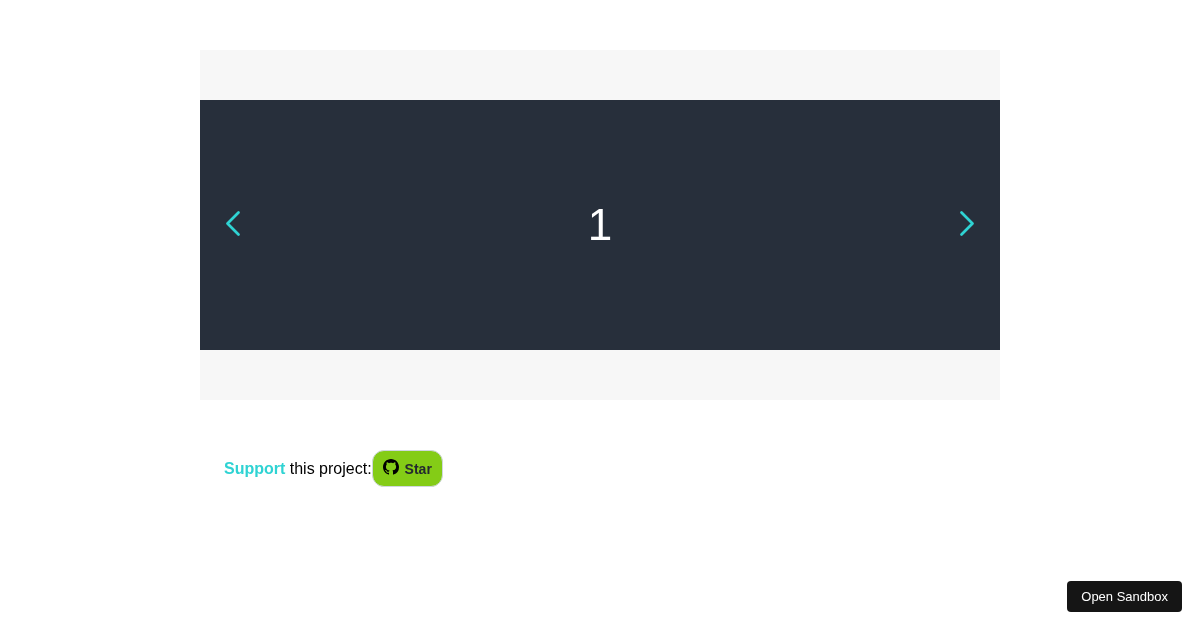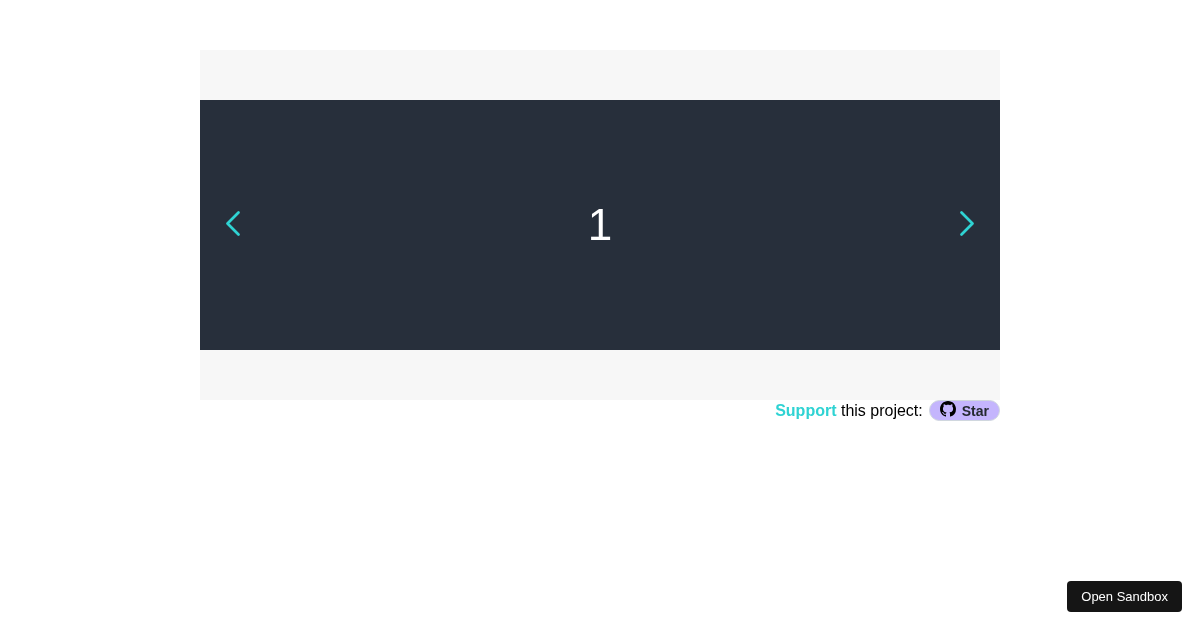--- a/index.html
+++ b/index.html
@@ -58,40 +58,40 @@
     .nav-btn svg {
       width: 22px;
       height: 32px;
       stroke: #2fd3d3;
       stroke-width: 3;
       fill: none;
       stroke-linecap: round;
       stroke-linejoin: round;
     }
     .support-row {
+      margin-top: 50px;
       padding-left: 24px;
       display: flex;
       align-items: center;
-      gap: 6px;
+      gap: 0;
       font-size: 16px;
-      justify-content: flex-end;
     }
     .support-link {
       color: #2fd3d3;
       font-weight: 700;
       text-decoration: none;
     }
     .support-text {
       color: #000;
     }
     .star-btn {
-      background: #c4b5fd;
+      background: #84cc16;
       border: 1px solid #d0d7de;
       border-radius: 12px;
-      padding: 0 10px;
+      padding: 8px 10px;
       display: inline-flex;
       align-items: center;
       gap: 6px;
       cursor: pointer;
       font-size: 14px;
       font-weight: 700;
       color: #24292f;
     }
     .star-btn svg {
       width: 16px;

